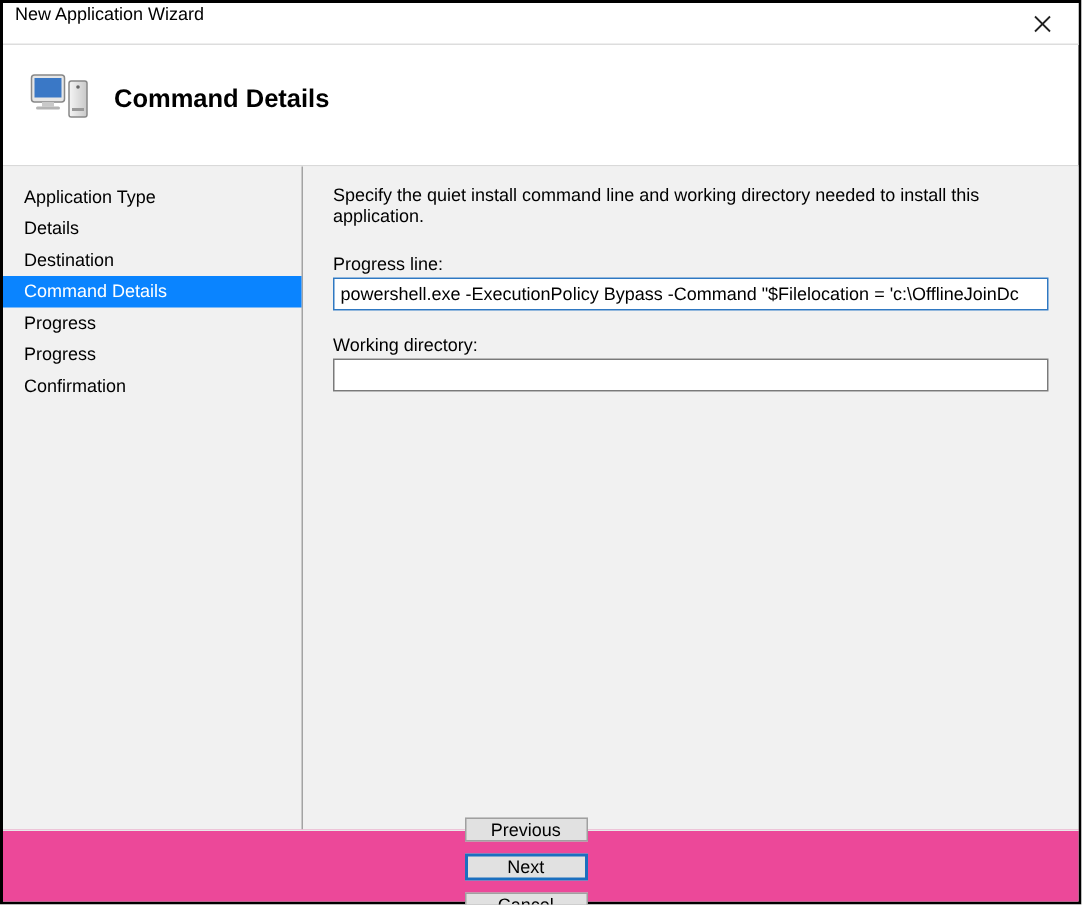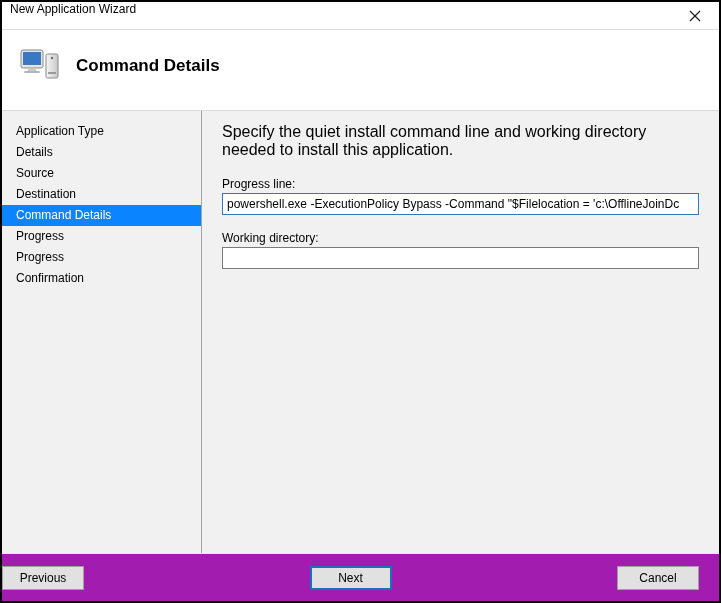--- a/index.html
+++ b/index.html
@@ -13,27 +13,27 @@
   .header { display: flex; align-items: center; gap: 14px; padding: 14px 16px 22px 16px; }
   .header .icon { width: 44px; height: 44px; }
   .header h1 { font-size: 17px; font-weight: 700; color: #000; }
 
   .body { flex: 1; display: flex; border-top: 1px solid #d9d9d9; min-height: 0; }
   .sidebar { width: 200px; background: #f1f1f1; padding: 10px 0; border-right: 1px solid #a3a3a3; }
   .sidebar .item { padding: 2px 14px; font-size: 12px; color: #000; cursor: pointer; line-height: 17px; }
   .sidebar .item.selected { background: #0a84ff; color: #fff; }
 
   .main { flex: 1; background: #f1f1f1; padding: 12px 20px 10px 20px; display: flex; flex-direction: column; color: #000; }
-  .main .desc { font-size: 16px; margin-bottom: 18px; }
+  .main .desc { font-size: 12px; margin-bottom: 18px; }
   .field-label { font-size: 12px; margin-bottom: 2px; }
   .field-input { width: 100%; height: 22px; border: 1px solid #7a7a7a; background: #fff; font-size: 12px; padding: 0 4px; font-family: inherit; color: #000; }
   .field-input.focus { border: 1px solid #2f78c2; outline: none; }
   .field-group { margin-bottom: 16px; }
 
-  .footer { height: 48px; background: #a21caf; display: flex; align-items: center; justify-content: space-between; gap: 8px; padding-right: 20px; border-top: 1px solid #e8e8e8; }
+  .footer { height: 48px; background: #ec4899; display: flex; align-items: center; justify-content: center; gap: 8px; padding-right: 20px; border-top: 1px solid #e8e8e8; flex-direction: column; }
   .btn { min-width: 82px; height: 24px; border: 1px solid #a0a0a0; background: #e1e1e1; font-size: 12px; font-family: inherit; cursor: pointer; padding: 0 12px; color: #000; }
   .btn.default { border: 2px solid #1a6fbf; background: #e1e1e1; }
 </style>
 </head>
 <body>
 
 <div class="window">
   <div class="titlebar">
     <span class="title">New Application Wizard</span>
     <div class="close">
@@ -60,21 +60,20 @@
         </linearGradient>
       </defs>
     </svg>
     <h1>Command Details</h1>
   </div>
 
   <div class="body">
     <div class="sidebar">
       <div class="item">Application Type</div>
       <div class="item">Details</div>
-      <div class="item">Source</div>
       <div class="item">Destination</div>
       <div class="item selected">Command Details</div>
       <div class="item">Progress</div>
       <div class="item">Progress</div>
       <div class="item">Confirmation</div>
     </div>
 
     <div class="main">
       <div class="desc">Specify the quiet install command line and working directory needed to install this application.</div>
 

